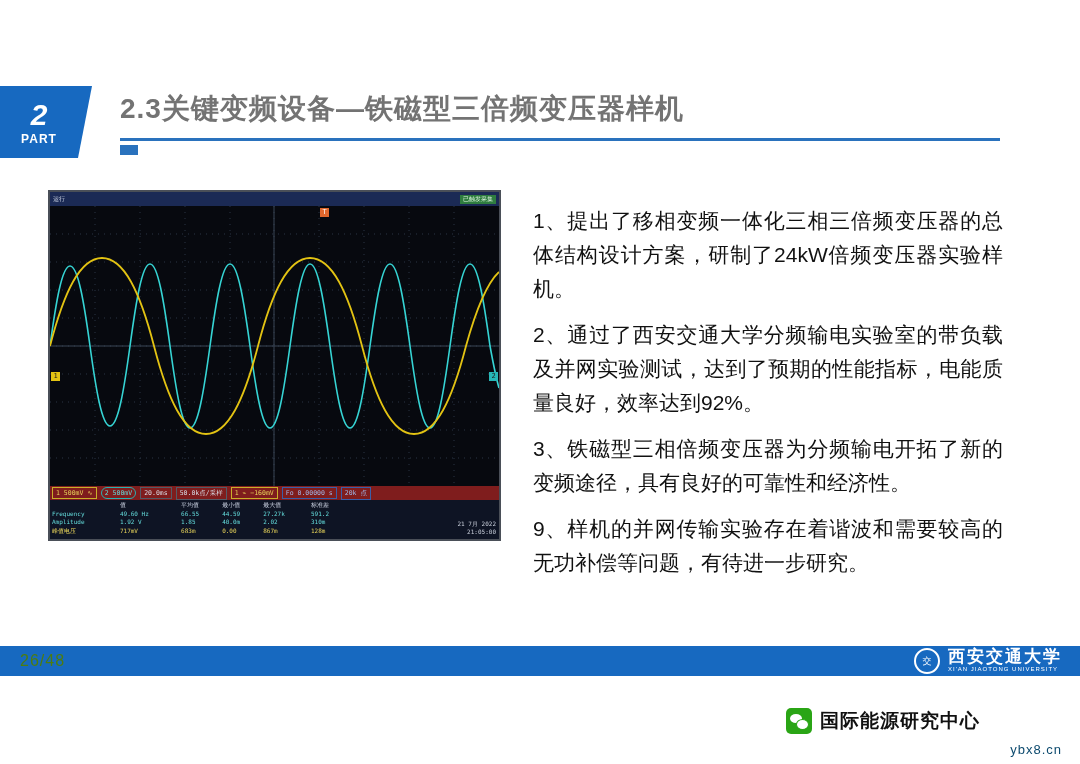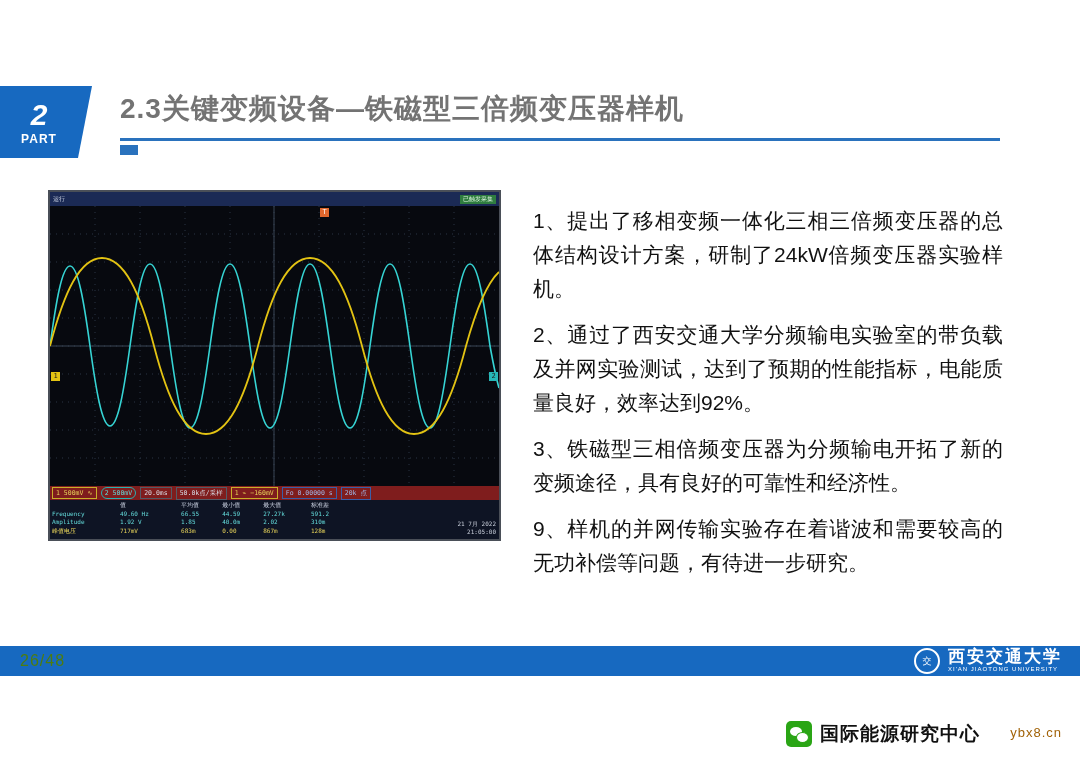--- a/index.html
+++ b/index.html
@@ -275,21 +275,21 @@
   .univ-text .en {
     font-size: 6px;
     letter-spacing: 1px;
     line-height: 9px;
   }
 
   
   .wechat {
     position: absolute;
     right: 100px;
-    bottom: 17px;
+    bottom: 30px;
     display: flex;
     align-items: center;
     gap: 8px;
     margin-top: 18px;
   }
   .wechat-icon {
     width: 26px;
     height: 26px;
     border-radius: 5px;
     background: #2aa515;
@@ -314,23 +314,23 @@
   }
   .wechat-label {
     font-size: 19px;
     font-weight: bold;
     color: #111111;
     letter-spacing: 1px;
   }
   .site-mark {
     position: absolute;
     right: 18px;
-    bottom: 24px;
+    bottom: 7px;
     font-size: 13px;
-    color: #a16207;
+    color: #0c4a6e;
     letter-spacing: 1px;
   }
 </style>
 </head>
 <body>
 
 <div class="part-badge">
   <div class="num">2</div>
   <div class="word">PART</div>
 </div>

